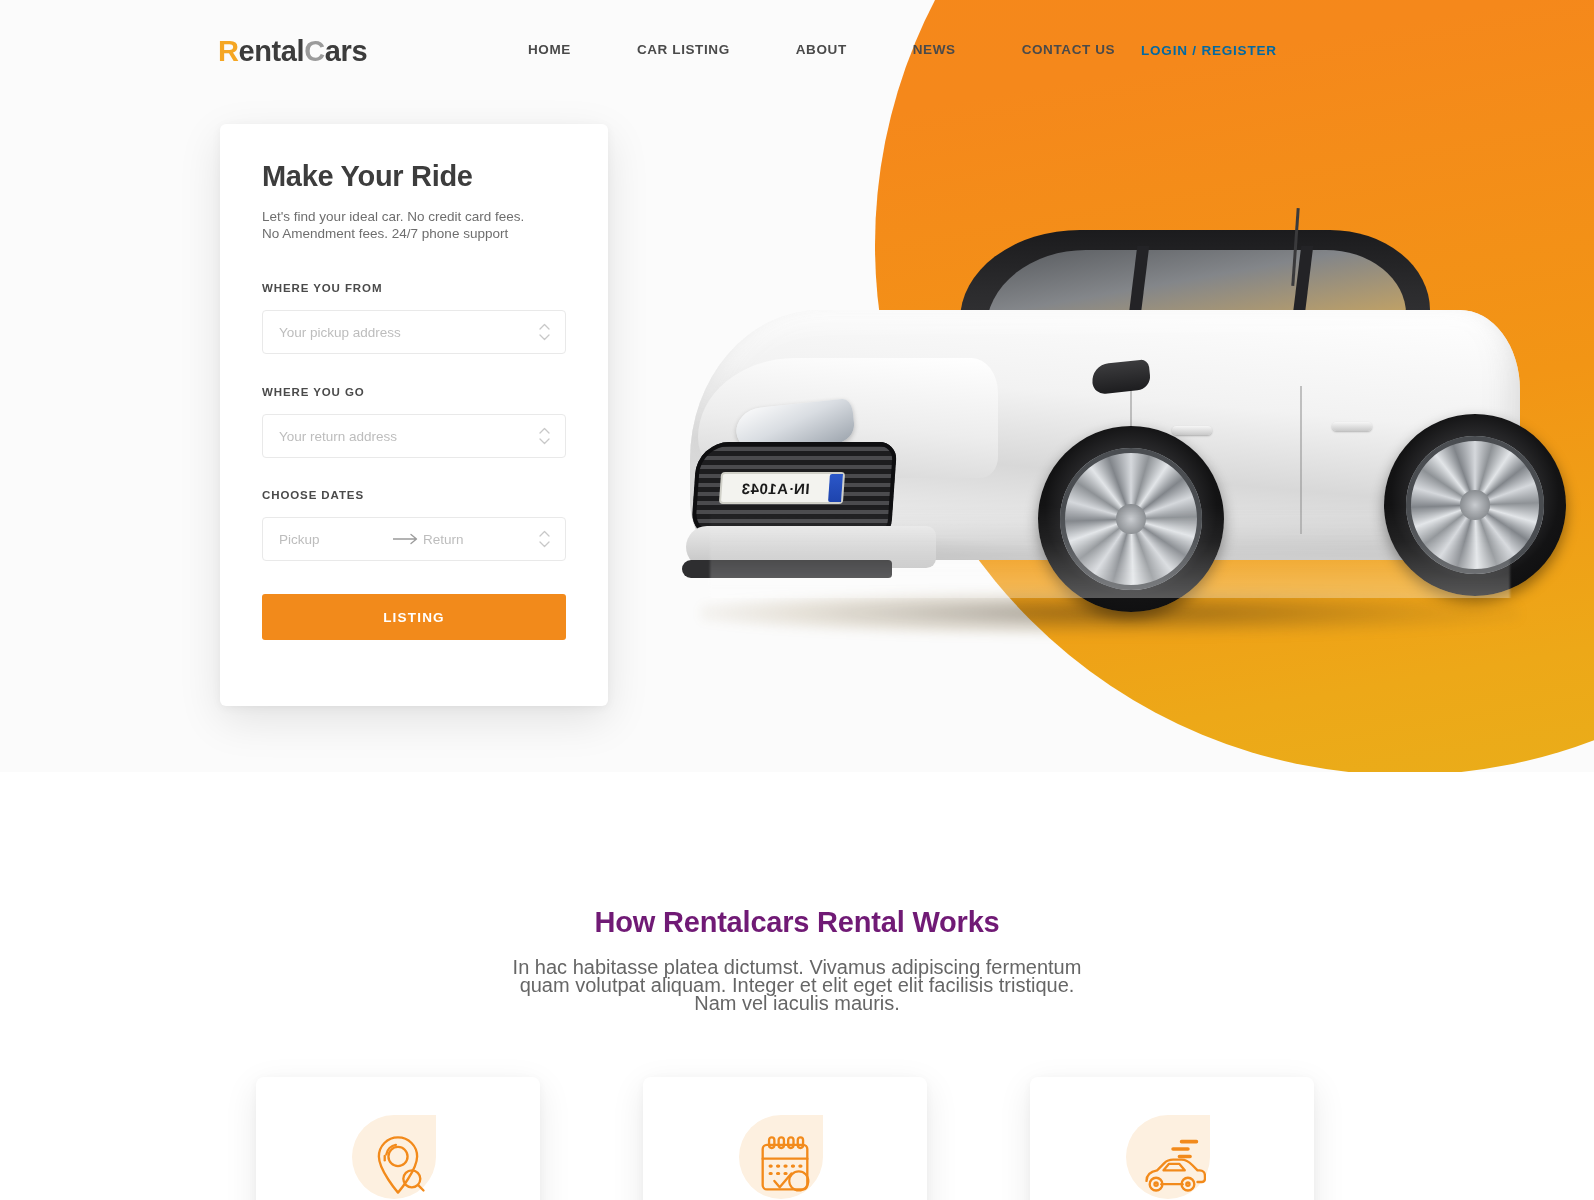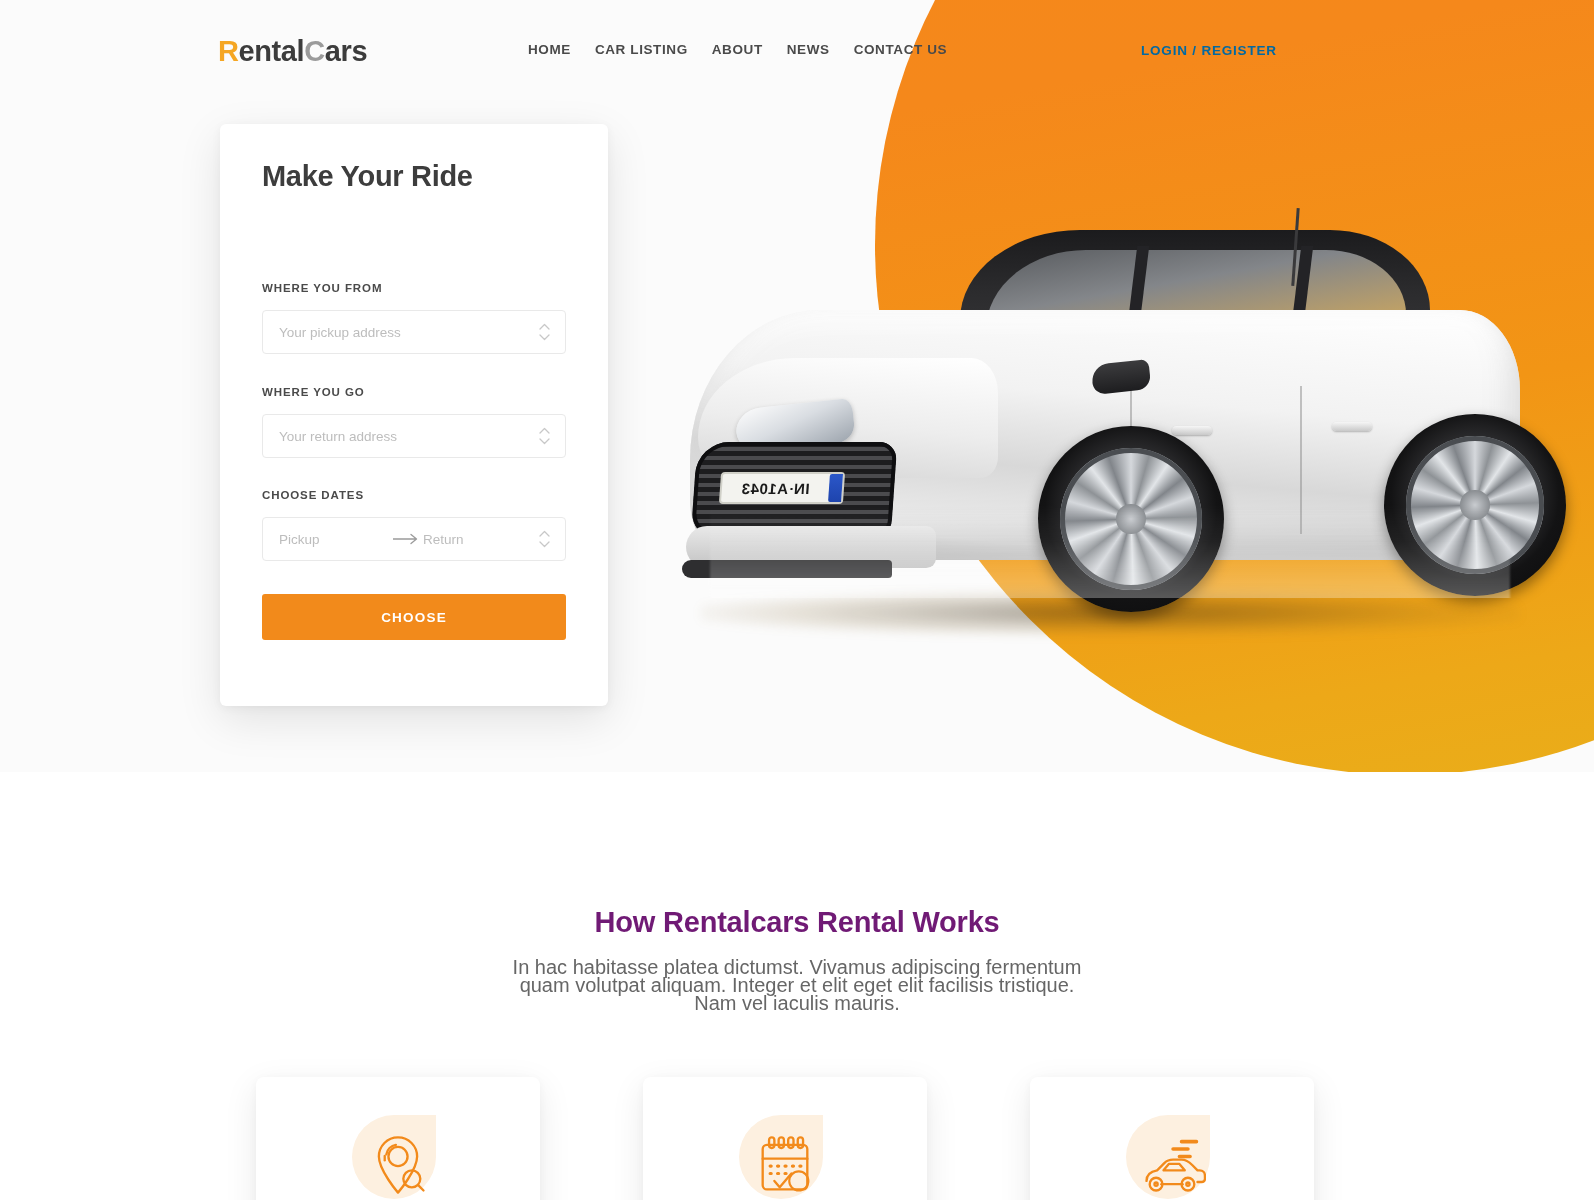--- a/index.html
+++ b/index.html
@@ -232,21 +232,21 @@
   }
   .logo .l-r { color: #F5A623; }
   .logo .l-ental { color: #3c3c3c; }
   .logo .l-c { color: #9b9b9b; }
   .logo .l-ars { color: #3c3c3c; }
 
   .nav {
     position: absolute;
     left: 528px; top: 42px;
     display: flex;
-    gap: 24px;
+    gap: 66px;
   }
   .nav a {
     font-size: 13.5px;
     font-weight: 600;
     letter-spacing: 0.6px;
     color: #4a4a4a;
     text-decoration: none;
     white-space: nowrap;
   }
 
@@ -451,20 +451,21 @@
       <a href="#">ABOUT</a>
       <a href="#">NEWS</a>
       <a href="#">CONTACT US</a>
     </div>
 
     <a href="#" class="login-link">LOGIN / REGISTER</a>
   </div>
 
   <div class="search-card">
     <div class="sc-title">Make Your Ride</div>
+    <div class="sc-sub">Let's find your ideal car. No credit card fees. No Amendment fees. 24/7 phone support</div>
 
     <div class="field-group fg1">
       <div class="f-label">WHERE YOU FROM</div>
       <div class="f-box">
         <div class="ph">Your pickup address</div>
         <div class="stepper">
           <span>
             <svg width="11" height="7" viewBox="0 0 11 7">
                 <path d="M1 6L5.5 1.5L10 6" fill="none" stroke="#c8c8c8" stroke-width="1.3" stroke-linecap="round" stroke-linejoin="round"></path>
               </svg>
@@ -515,21 +516,21 @@
           </span>
           <span>
             <svg width="11" height="7" viewBox="0 0 11 7">
                 <path d="M1 1L5.5 5.5L10 1" fill="none" stroke="#c8c8c8" stroke-width="1.3" stroke-linecap="round" stroke-linejoin="round"></path>
               </svg>
           </span>
         </div>
       </div>
     </div>
 
-    <button class="search-btn">CHOOSE</button>
+    <button class="search-btn">LISTING</button>
   </div>
 
   <div class="works">
     <div class="works-title">How Rentalcars Rental Works</div>
     <div class="works-sub">In hac habitasse platea dictumst. Vivamus adipiscing fermentum quam volutpat aliquam. Integer et elit eget elit facilisis tristique. Nam vel iaculis mauris.</div>
 
     <div class="cards">
 
       <div class="w-card">
         <div class="w-icon-wrap">

